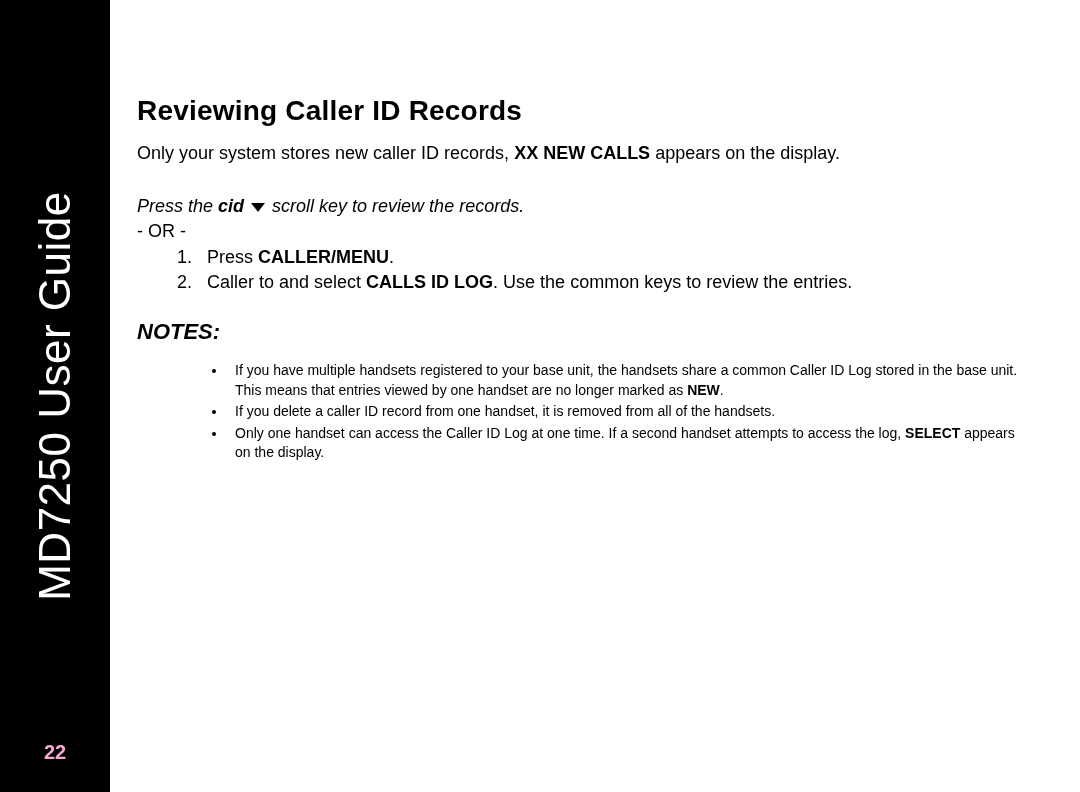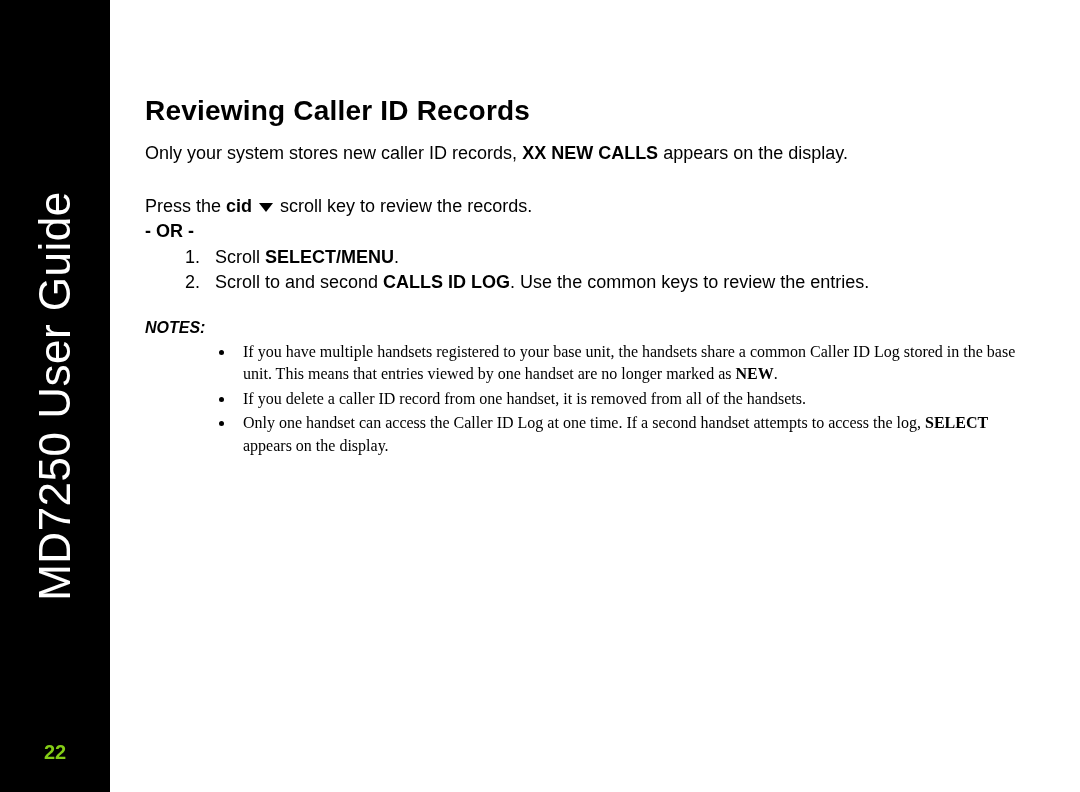--- a/index.html
+++ b/index.html
@@ -33,70 +33,70 @@
       font-weight: 400;
       white-space: nowrap;
       letter-spacing: 0.5px;
     }
     .page-number {
       position: absolute;
       bottom: 28px;
       left: 0;
       width: 100%;
       text-align: center;
-      color: #84cc16;
+      color: #f9a8d4;
       font-size: 20px;
       font-weight: bold;
     }
     .content {
       flex: 1;
-      padding: 95px 60px 40px 35px;
+      padding: 95px 60px 40px 27px;
     }
     .heading {
       font-size: 28px;
       font-weight: bold;
       margin-bottom: 14px;
       letter-spacing: 0.2px;
     }
     .intro {
       font-size: 18px;
       line-height: 1.4;
       margin-bottom: 28px;
     }
     .instruction {
       font-size: 18px;
       line-height: 1.4;
+      font-style: italic;
     }
     .or-sep {
       font-size: 18px;
-      font-weight: bold;
+      font-weight: normal;
       line-height: 1.4;
     }
     .numbered-list {
       list-style-position: outside;
       padding-left: 60px;
       font-size: 18px;
       line-height: 1.4;
       margin-bottom: 24px;
     }
     .numbered-list li {
       padding-left: 10px;
     }
     .notes-label {
-      font-size: 16px;
+      font-size: 22px;
       font-weight: bold;
       font-style: italic;
-      margin-bottom: 4px;
+      margin-bottom: 16px;
     }
     .bullet-list {
       list-style-type: disc;
       padding-left: 90px;
-      font-size: 16px;
+      font-size: 14px;
       line-height: 1.4;
-      font-family: Liberation Serif, serif;
     }
     .bullet-list li {
       padding-left: 8px;
       margin-bottom: 2px;
     }
     .bold {
       font-weight: bold;
     }
     .down-arrow {
       display: inline-block;
@@ -125,24 +125,24 @@
   </p>
 
   <p class="instruction">
     <span>Press the </span><span class="bold">cid</span> <span class="down-arrow"></span><span>  scroll key to review the records.</span>
   </p>
 
   <p class="or-sep">- OR -</p>
 
   <ol class="numbered-list">
     <li>
-      <span>Scroll </span><span class="bold">SELECT/MENU</span><span>.</span>
+      <span>Press </span><span class="bold">CALLER/MENU</span><span>.</span>
     </li>
     <li>
-      <span>Scroll to and second </span><span class="bold">CALLS ID LOG</span><span>. Use the common keys to review the entries.</span>
+      <span>Caller to and select </span><span class="bold">CALLS ID LOG</span><span>. Use the common keys to review the entries.</span>
     </li>
   </ol>
 
   <p class="notes-label">NOTES:</p>
 
   <ul class="bullet-list">
     <li>
       <span>If you have multiple handsets registered to your base unit, the handsets share a common Caller ID Log stored in the base unit. This means that entries viewed by one handset are no longer marked as </span><span class="bold">NEW</span><span>.</span>
     </li>
     <li>

